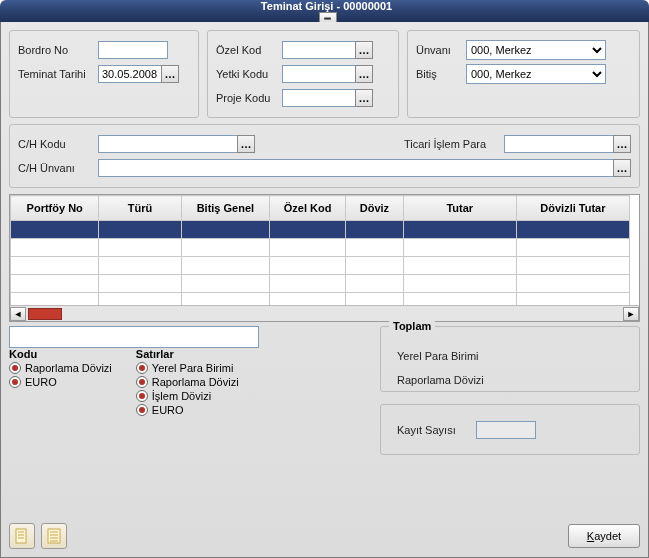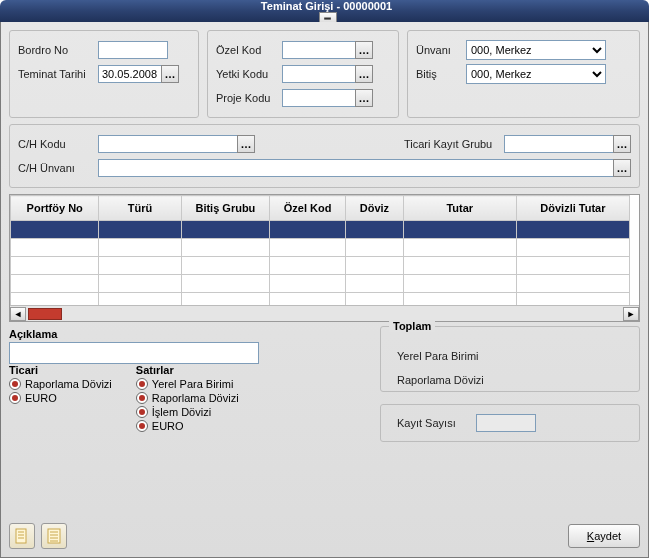--- a/index.html
+++ b/index.html
@@ -288,39 +288,39 @@
       </div>
     </div>
   </div>
 
   <div class="panel panel-mid">
     <div class="field-row">
       <span class="field-label" style="width:80px">C/H Kodu</span>
       <input class="text" style="width: 140px;">
       <span class="lookup-btn">…</span>
       <span style="flex:1"></span>
-      <span class="field-label" style="width:100px">Ticari Kayıt Grubu</span>
+      <span class="field-label" style="width:100px">Ticari İşlem Para</span>
       <input class="text" style="width: 110px;">
       <span class="lookup-btn">…</span>
     </div>
     <div class="field-row">
       <span class="field-label" style="width:80px">C/H Ünvanı</span>
       <input class="text" style="flex: 1 1 0%;">
       <span class="lookup-btn">…</span>
     </div>
   </div>
 
   <div class="grid-wrap">
     <div class="grid-body">
     <table class="grid">
       <thead>
         <tr>
           <th style="width:86px">Portföy No</th>
           <th style="width:80px">Türü</th>
-          <th style="width:86px">Bitiş Grubu</th>
+          <th style="width:86px">Bitiş Genel</th>
           <th style="width:74px">Özel Kod</th>
           <th style="width:56px">Döviz</th>
           <th style="width:110px">Tutar</th>
           <th style="width:110px">Dövizli Tutar</th>
         </tr>
       </thead>
       <tbody>
         <tr class="selected">
           <td></td>
               <td></td>
@@ -381,25 +381,24 @@
     <div class="scroll-track">
       <span class="scroll-arrow">◄</span>
       <span class="scroll-thumb"></span>
       <span style="flex:1"></span>
       <span class="scroll-arrow">►</span>
     </div>
   </div>
 
   <div class="bottom-row">
     <div style="flex:1">
-      <div style="font-weight:bold;margin:2px 0">Açıklama</div>
       <input class="text" style="width: 250px; height: 22px;">
       <div style="display:flex;gap:24px">
         <div>
-          <div style="font-weight:bold">Ticari</div>
+          <div style="font-weight:bold">Kodu</div>
           <div class="radio-row">
               <span class="radio sel"></span>
               <span>Raporlama Dövizi</span>
             </div>
           <div class="radio-row">
               <span class="radio sel"></span>
               <span>EURO</span>
             </div>
         </div>
         <div>
@@ -427,21 +426,21 @@
     <div style="width:260px;">
       <div class="groupbox" style="height:66px">
         <span class="legend">Toplam</span>
         <div class="field-row">
             <span class="field-label">Yerel Para Birimi</span>
           </div>
         <div class="field-row">
             <span class="field-label">Raporlama Dövizi</span>
           </div>
       </div>
-      <div class="groupbox" style="margin-top:12px;height:38px;display:flex;align-items:center;gap:20px">
+      <div class="groupbox" style="margin-top:12px;height:51px;display:flex;align-items:center;gap:20px">
         <span class="field-label">Kayıt Sayısı</span>
         <span class="readonly-box"></span>
       </div>
     </div>
   </div>
 
   <div class="footer">
     <div class="iconbtn">
       <svg width="14" height="16" viewBox="0 0 14 16">
           <rect x="1" y="1" width="10" height="14" fill="#fff6d6" stroke="#c9a84e"></rect>

